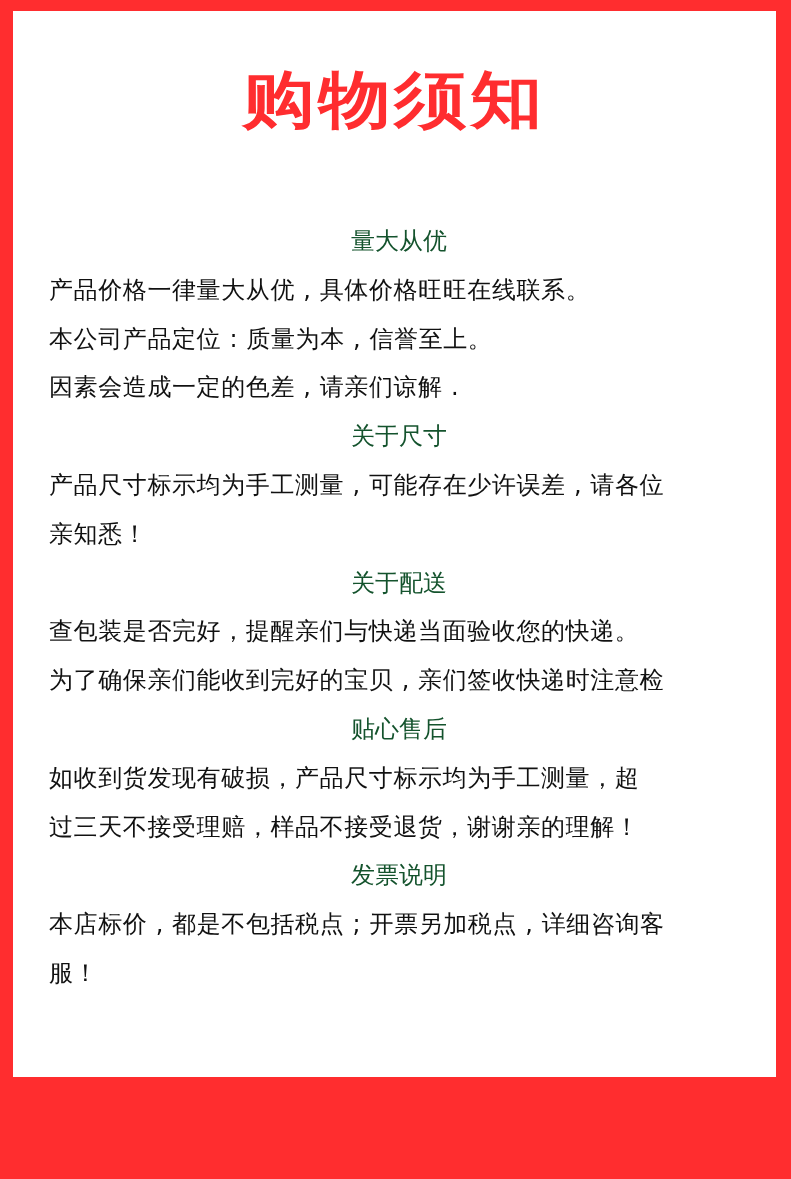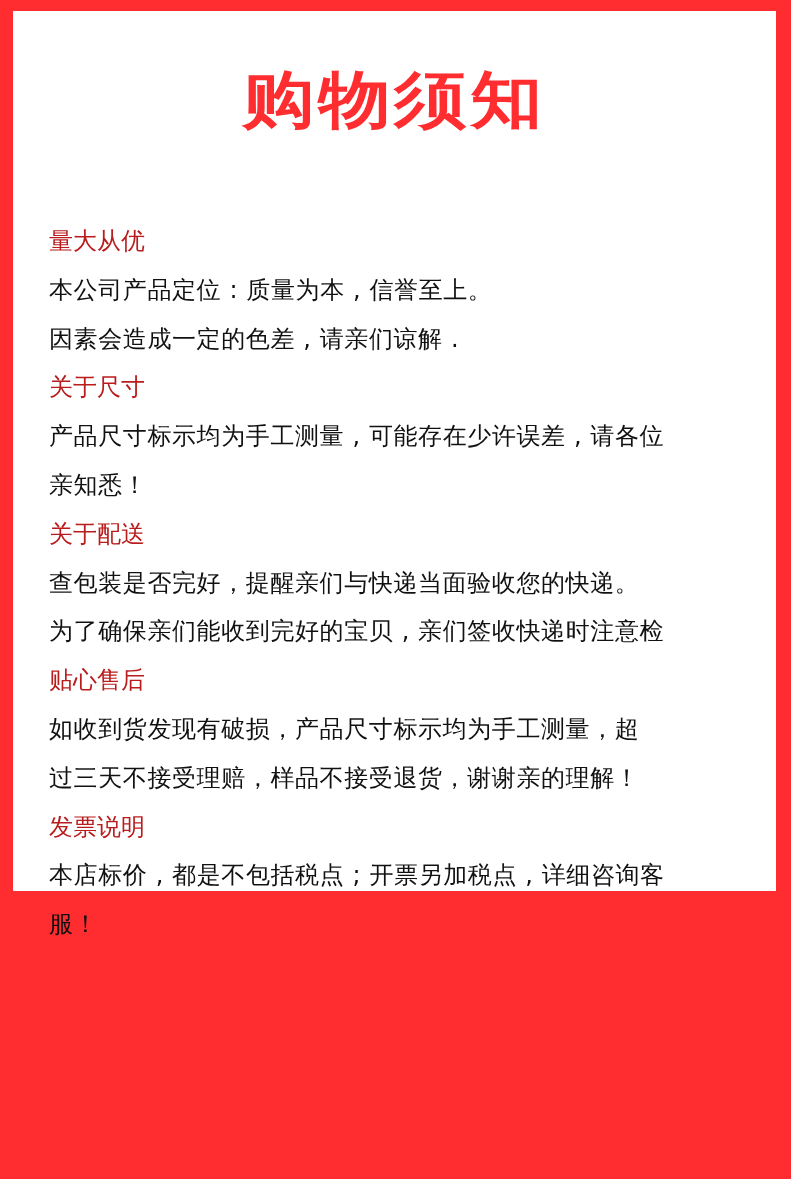--- a/index.html
+++ b/index.html
@@ -12,21 +12,21 @@
       background: #ff2d2f;
       position: relative;
       overflow: hidden;
       font-family: "DejaVu Sans", "Liberation Sans", sans-serif;
     }
     .card {
       position: absolute;
       left: 13px;
       top: 11px;
       width: 763px;
-      height: 880px;
+      height: 1066px;
       background: #ffffff;
     }
     .title {
       position: absolute;
       left: 0;
       top: 54px;
       width: 763px;
       text-align: center;
       font-size: 72px;
       line-height: 80px;
@@ -44,22 +44,23 @@
     }
     .section {
       margin: 0;
       padding: 0;
     }
     .heading {
       display: block;
       font-size: 24px;
       line-height: 48.8px;
       height: 48.8px;
-      color: #b91c1c;
+      color: #14532d;
       white-space: nowrap;
+      text-align: center;
     }
     .line {
       display: block;
       font-size: 24px;
       line-height: 48.8px;
       height: 48.8px;
       color: #111111;
       white-space: nowrap;
       letter-spacing: 0.6px;
     }
@@ -67,20 +68,21 @@
 </head>
 <body>
 
 <div class="card">
   <div class="title">购物须知</div>
 
   <div class="content">
 
     <div class="section">
       <span class="heading">量大从优</span>
+      <span class="line">产品价格一律量大从优 , 具体价格旺旺在线联系。</span>
     </div>
 
     <div class="section">
       <span class="line">本公司产品定位 : 质量为本 , 信誉至上。</span>
     </div>
 
     <div class="section">
       <span class="line">因素会造成一定的色差 , 请亲们谅解 .</span>
     </div>
 

